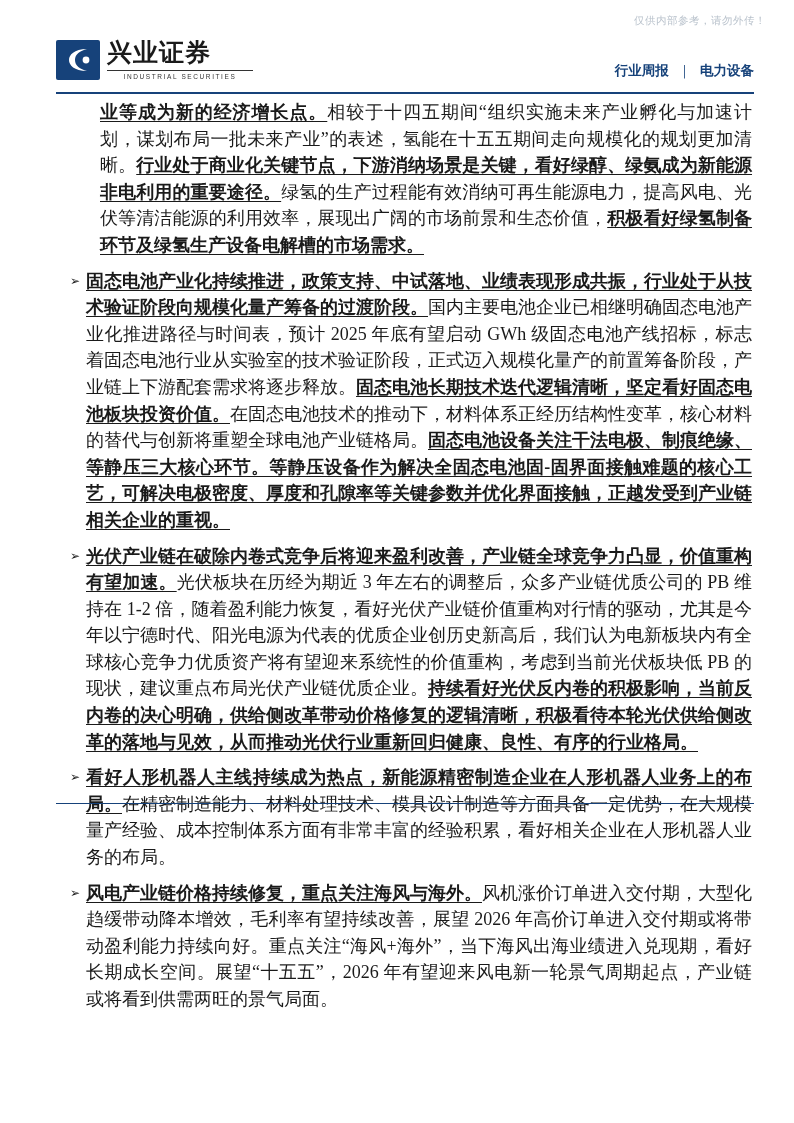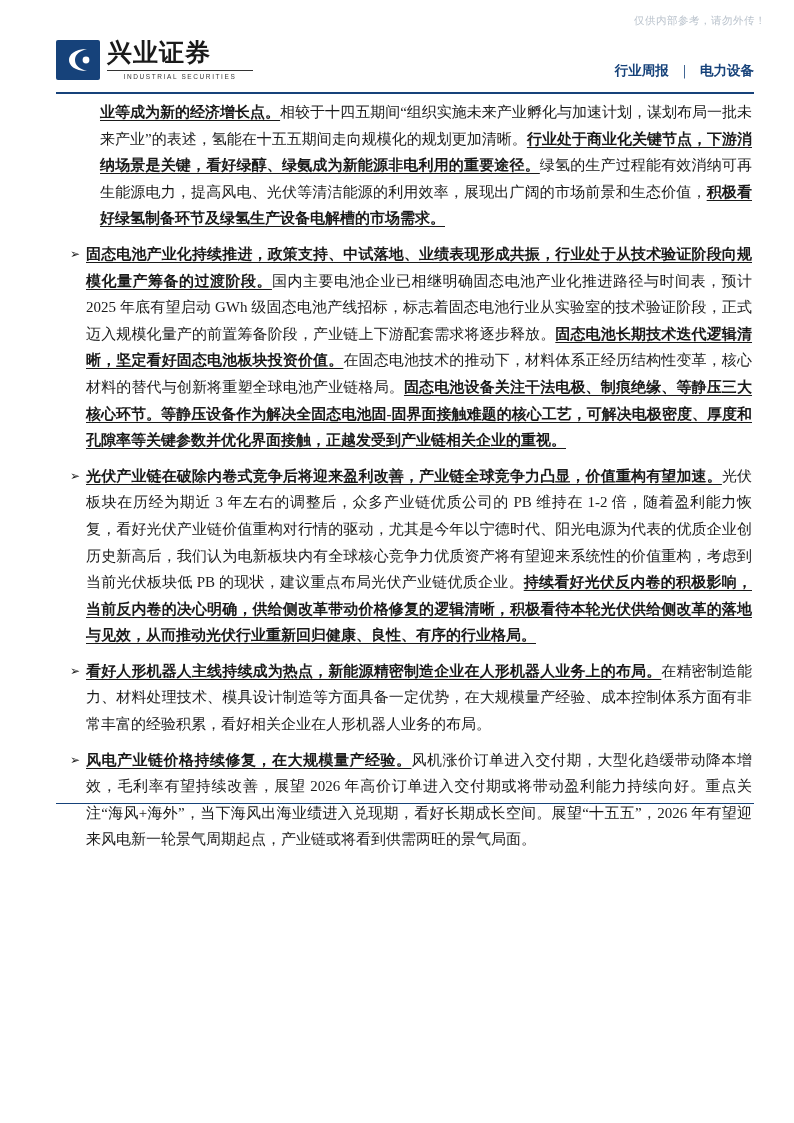--- a/index.html
+++ b/index.html
@@ -91,21 +91,21 @@
     background: #16427a;
   }
   .content {
     position: absolute;
     left: 48px;
     right: 48px;
     top: 99px;
     bottom: 60px;
   }
   .para {
-    font-size: 15px;
+    font-size: 18px;
     line-height: 26.6px;
     color: #1a1a1a;
     text-align: justify;
     text-justify: inter-ideograph;
     margin: 0 0 0 0;
   }
   .para.first {
     padding-left: 44px;
     padding-right: 2px;
   }
@@ -198,20 +198,20 @@
       <div class="bullet-body para" id="b1"><span class="em">光伏产业链在破除内卷式竞争后将迎来盈利改善，产业链全球竞争力凸显，价值重构有望加速。</span><span>光伏板块在历经为期近 3 年左右的调整后，众多产业链优质公司的 PB 维持在 1-2 倍，随着盈利能力恢复，看好光伏产业链价值重构对行情的驱动，尤其是今年以宁德时代、阳光电源为代表的优质企业创历史新高后，我们认为电新板块内有全球核心竞争力优质资产将有望迎来系统性的价值重构，考虑到当前光伏板块低 PB 的现状，建议重点布局光伏产业链优质企业。</span><span class="em">持续看好光伏反内卷的积极影响，当前反内卷的决心明确，供给侧改革带动价格修复的逻辑清晰，积极看待本轮光伏供给侧改革的落地与见效，从而推动光伏行业重新回归健康、良性、有序的行业格局。</span></div>
     </div>
 
     <div class="bullet-row">
       <div class="bullet-mark">➢</div>
       <div class="bullet-body para" id="b2"><span class="em">看好人形机器人主线持续成为热点，新能源精密制造企业在人形机器人业务上的布局。</span><span>在精密制造能力、材料处理技术、模具设计制造等方面具备一定优势，在大规模量产经验、成本控制体系方面有非常丰富的经验积累，看好相关企业在人形机器人业务的布局。</span></div>
     </div>
 
     <div class="bullet-row">
       <div class="bullet-mark">➢</div>
-      <div class="bullet-body para" id="b3"><span class="em">风电产业链价格持续修复，在大规模量产经验。</span><span>风机涨价订单进入交付期，大型化趋缓带动降本增效，毛利率有望持续改善，展望 2026 年高价订单进入交付期或将带动盈利能力持续向好。重点关注“海风+海外”，当下海风出海业绩进入兑现期，看好长期成长空间。展望“十五五”，2026 年有望迎来风电新一轮景气周期起点，产业链或将看到供需两旺的景气局面。</span></div>
+      <div class="bullet-body para" id="b3"><span class="em">风电产业链价格持续修复，重点关注海风与海外。</span><span>风机涨价订单进入交付期，大型化趋缓带动降本增效，毛利率有望持续改善，展望 2026 年高价订单进入交付期或将带动盈利能力持续向好。重点关注“海风+海外”，当下海风出海业绩进入兑现期，看好长期成长空间。展望“十五五”，2026 年有望迎来风电新一轮景气周期起点，产业链或将看到供需两旺的景气局面。</span></div>
     </div>
 
   </div>
 
   <div class="footer-rule"></div>
 
 </div>
 
 </body></html>

